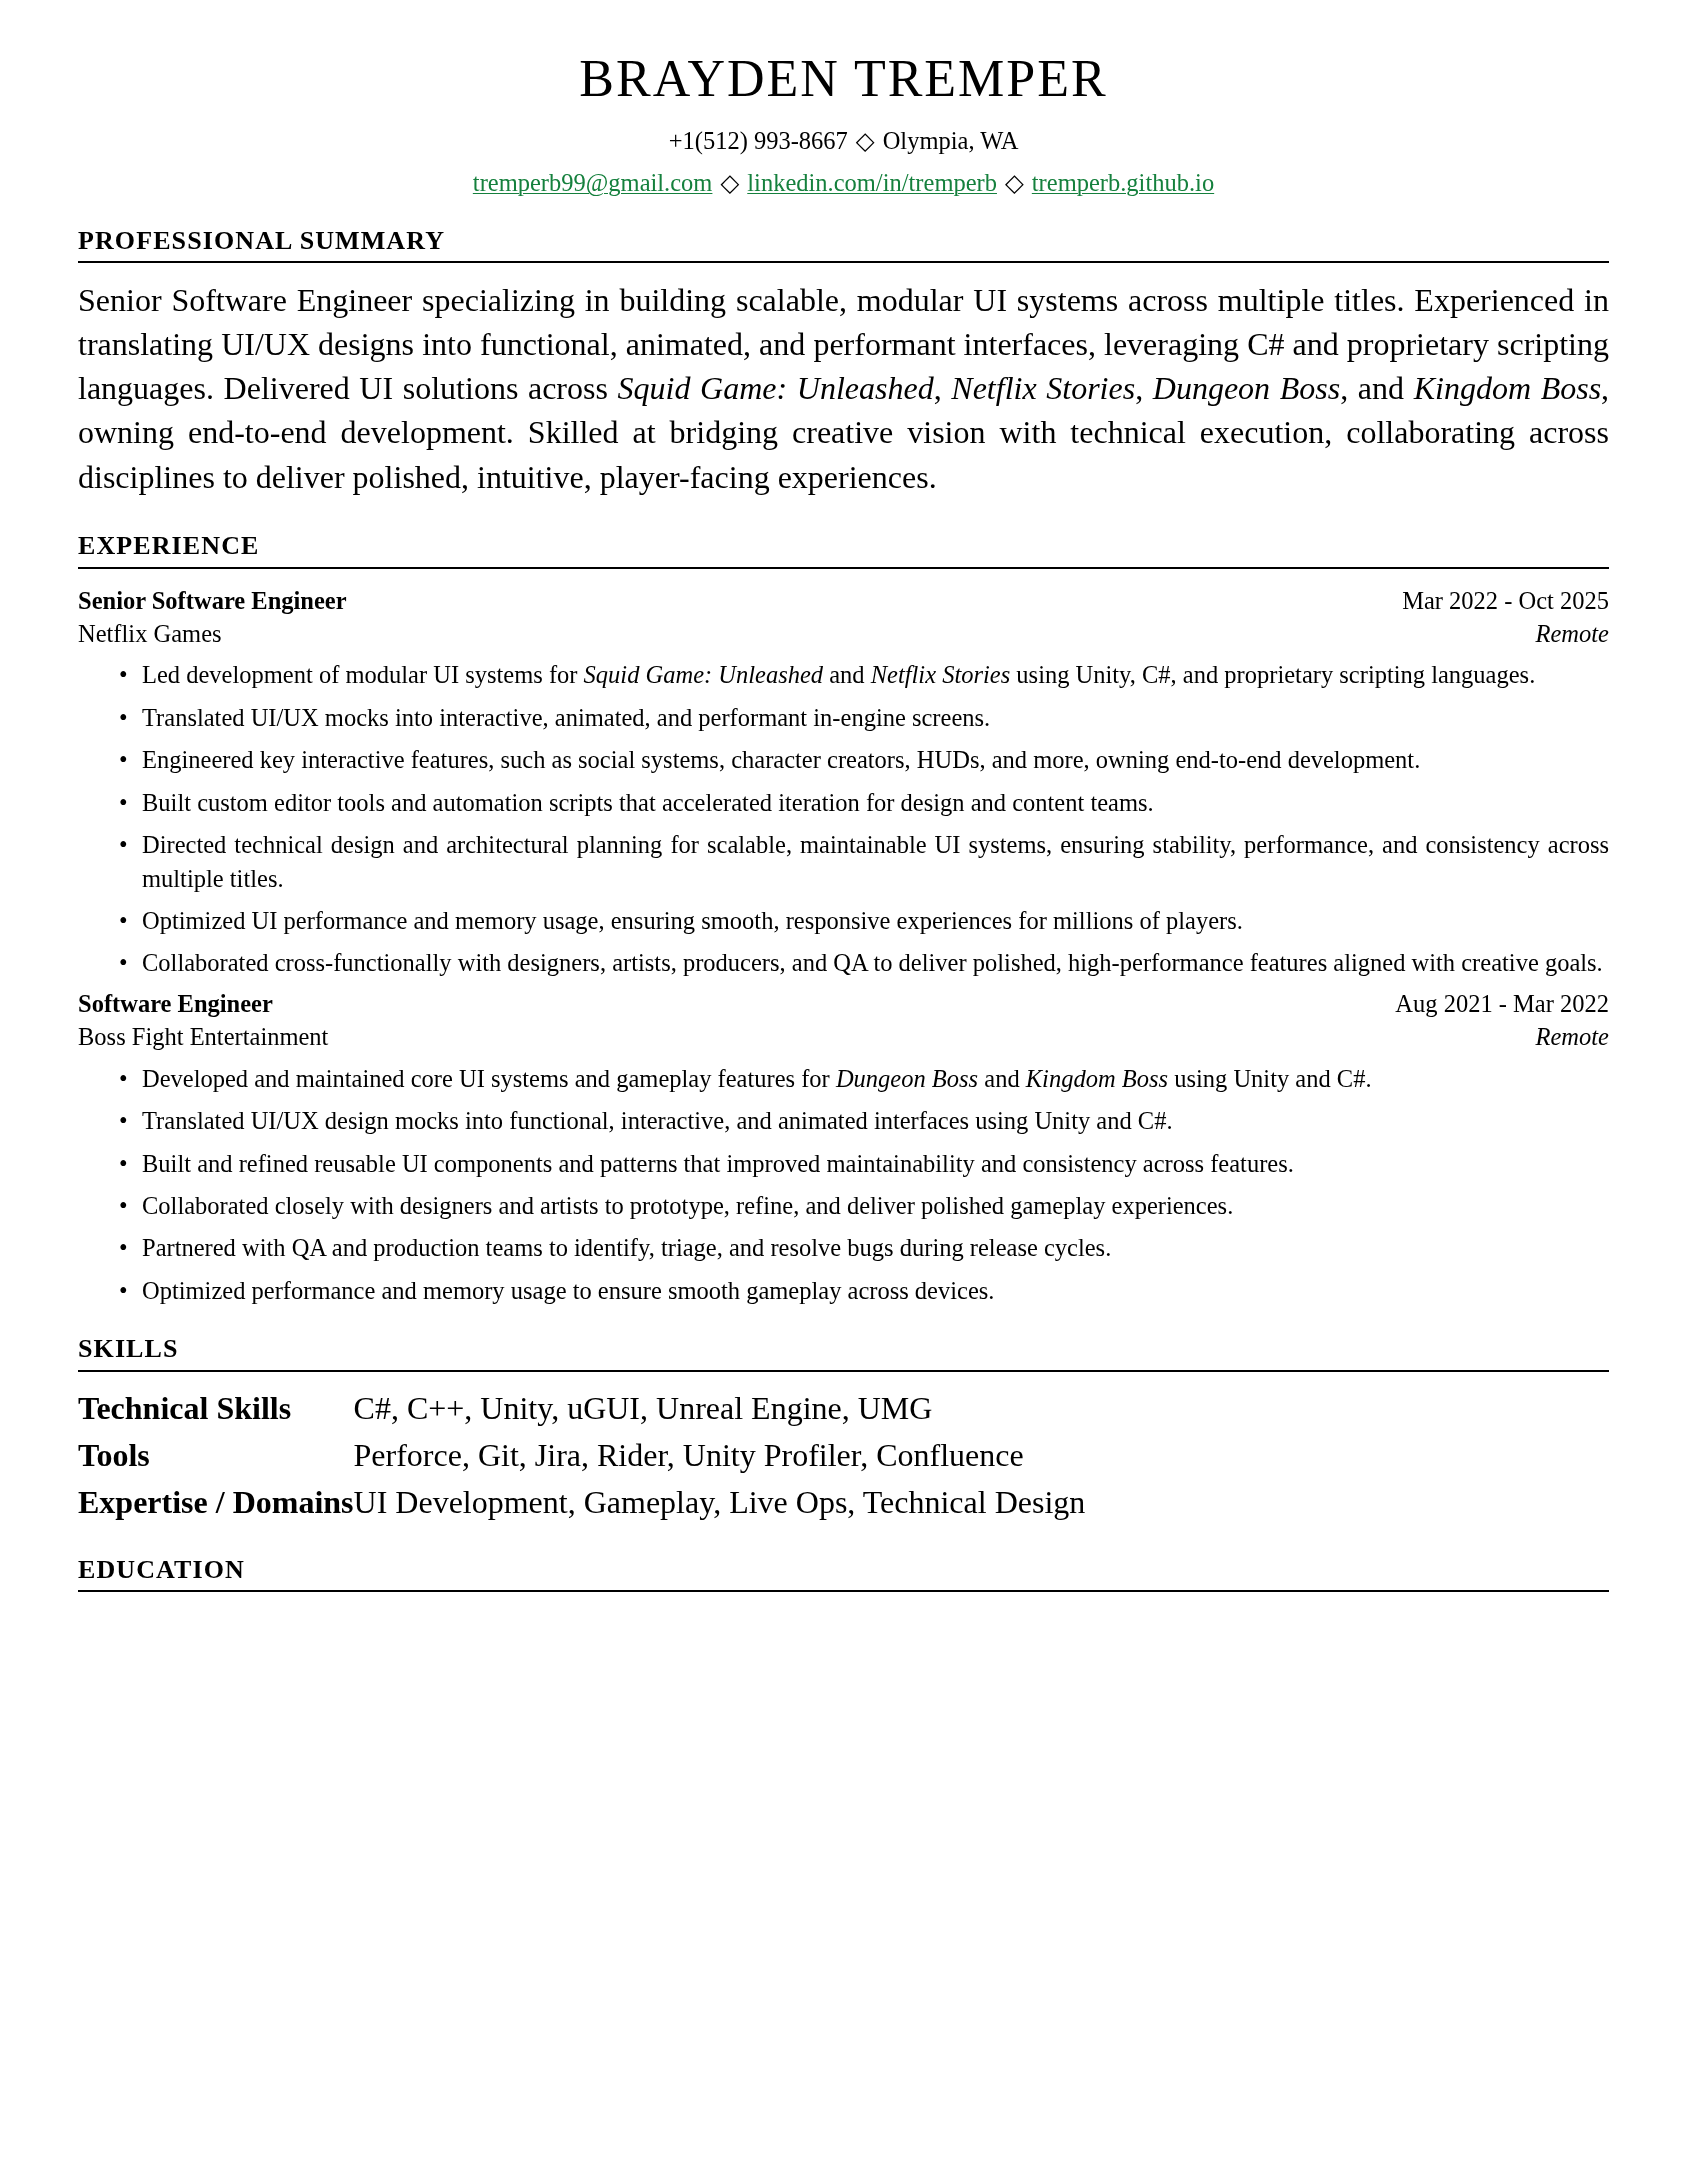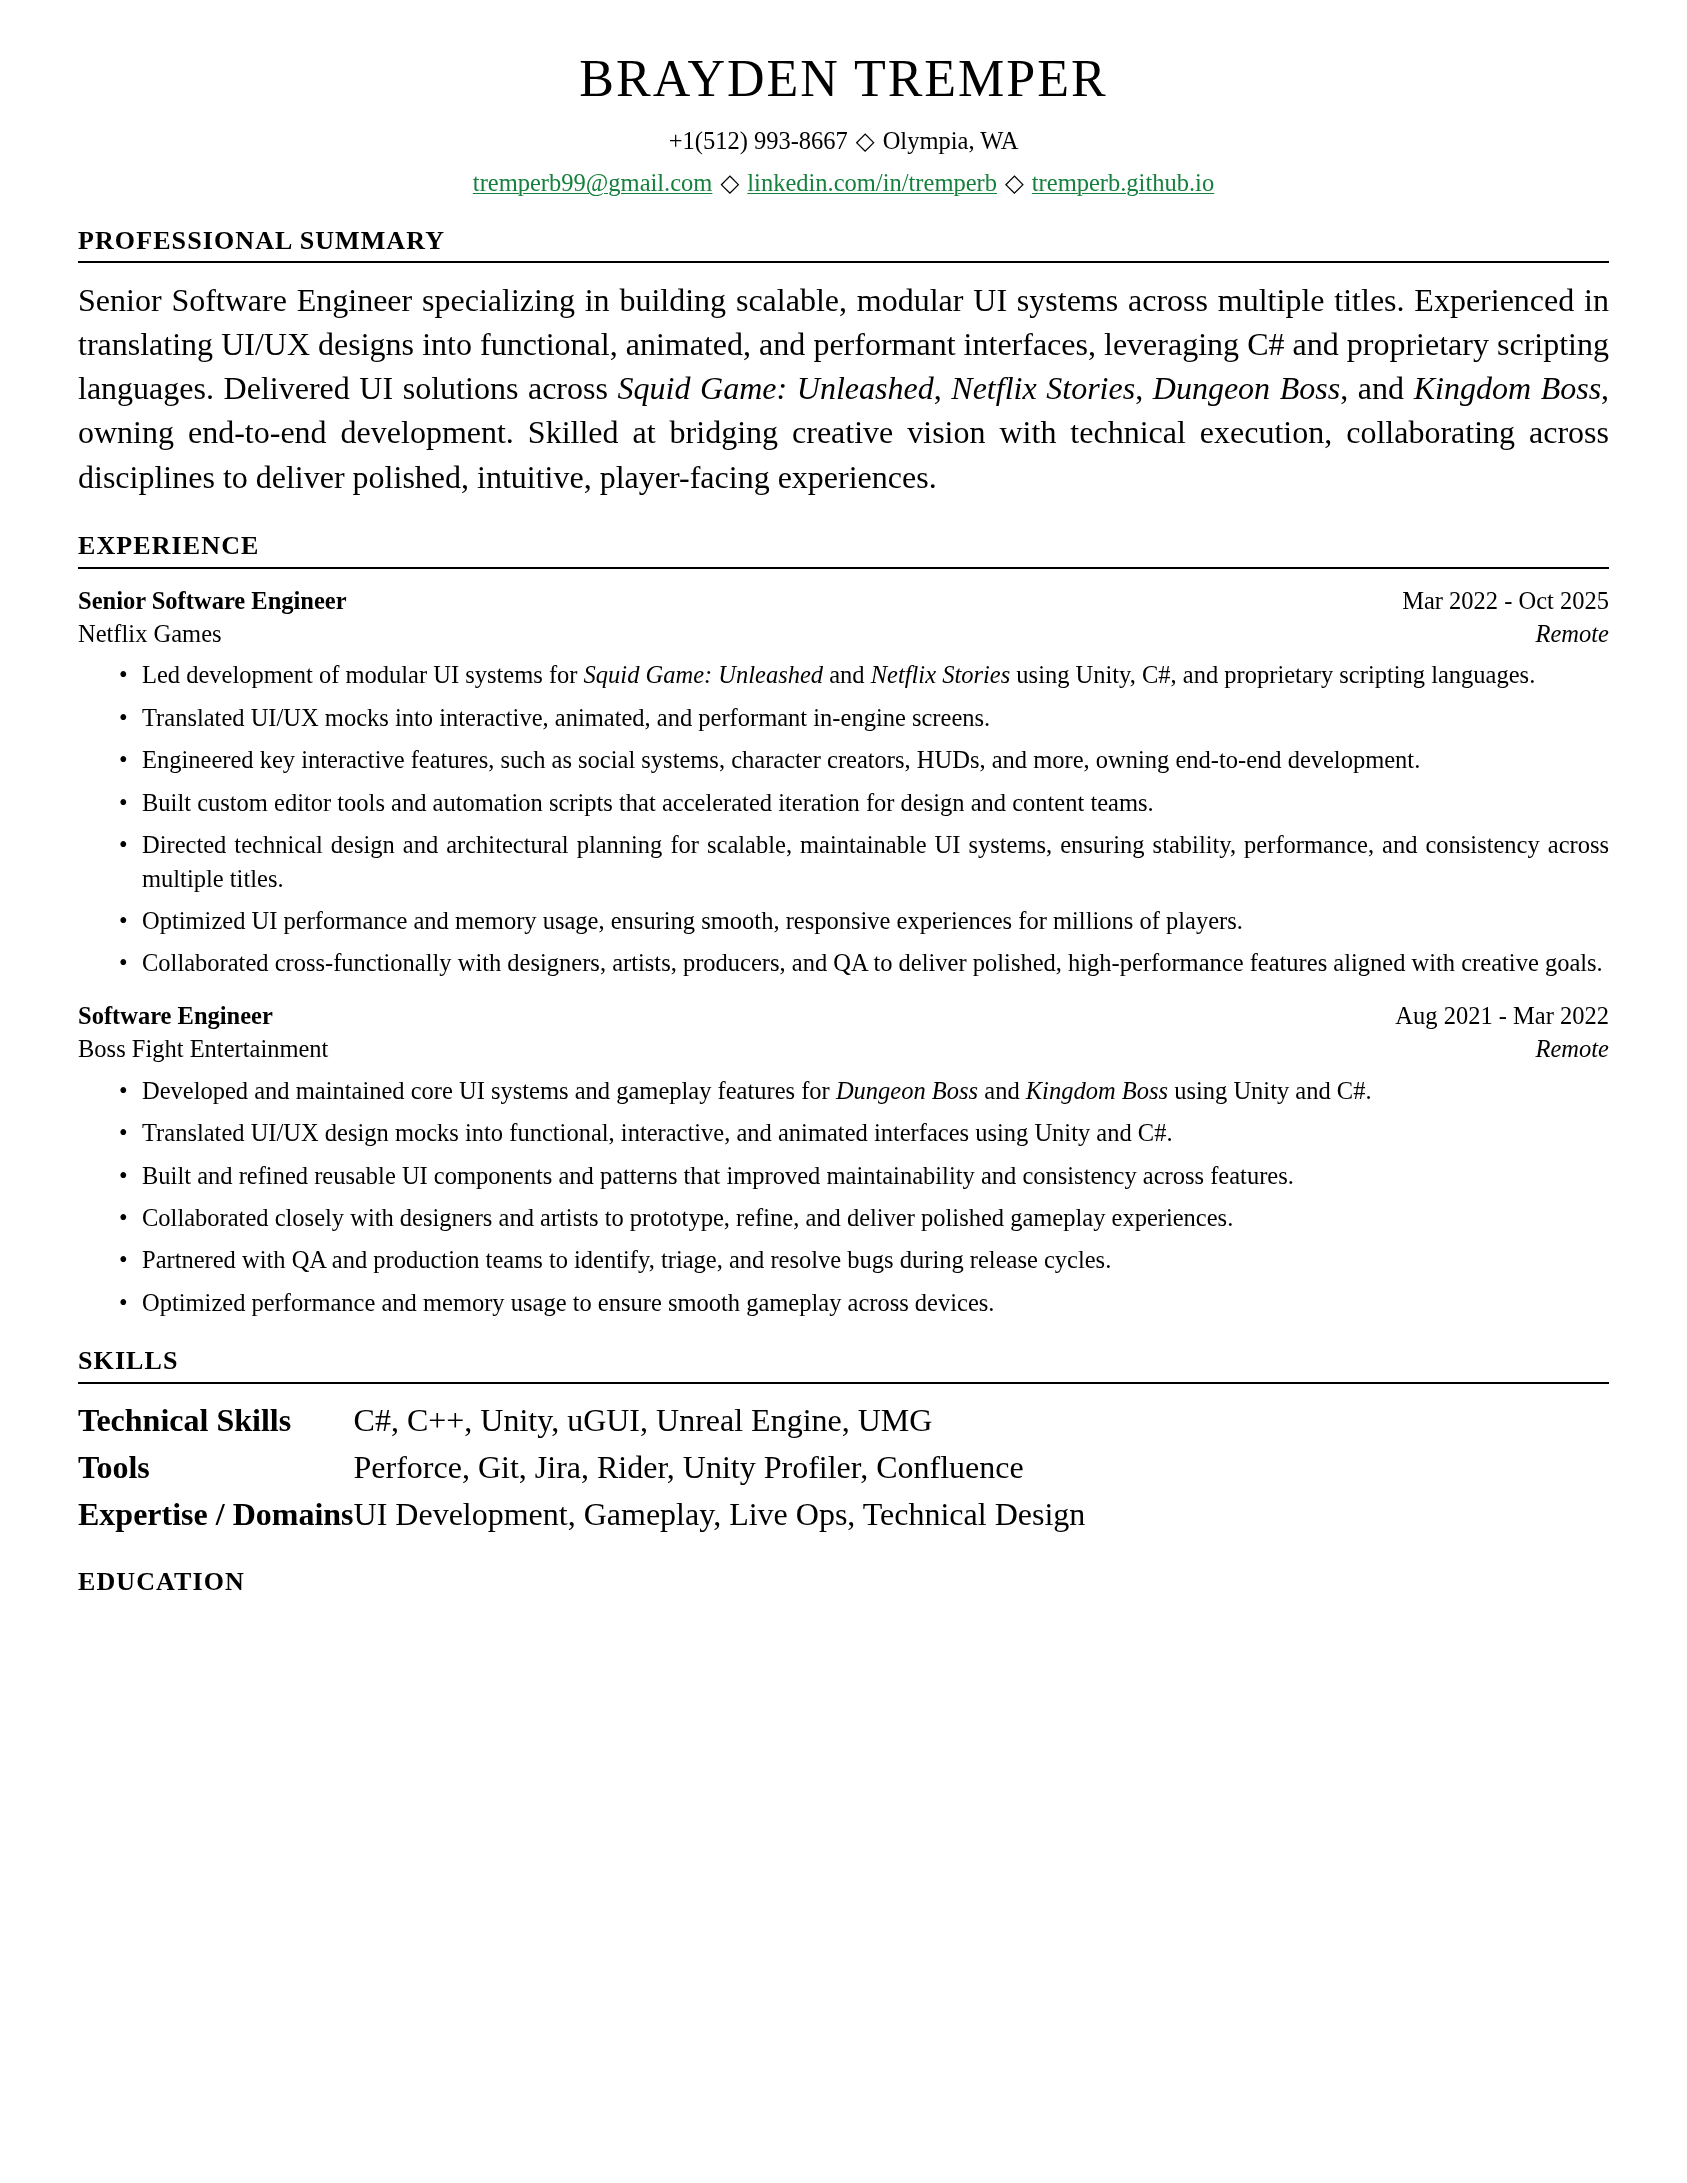--- a/index.html
+++ b/index.html
@@ -81,21 +81,21 @@
     margin-top: 14.6px;
     hyphens: auto;
     -webkit-hyphens: auto;
   }
 
   
   .job {
     margin-top: 16px;
   }
   .job + .job {
-    margin-top: 20px;
+    margin-top: 8px;
   }
   .job-row {
     display: flex;
     justify-content: space-between;
     align-items: baseline;
     font-size: 24.5px;
     line-height: 1.34;
   }
   .job-title {
     font-weight: bold;

